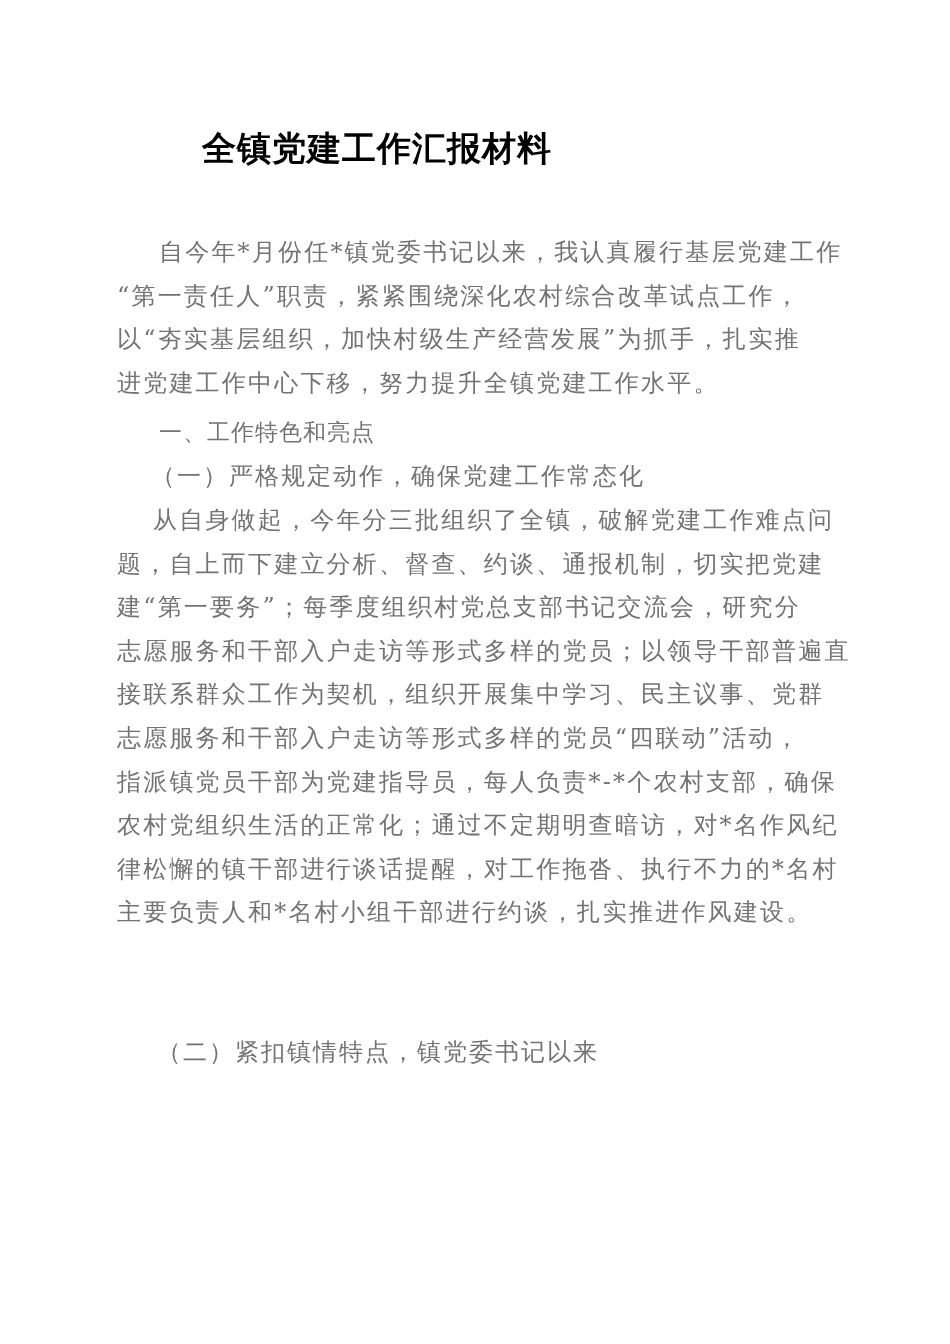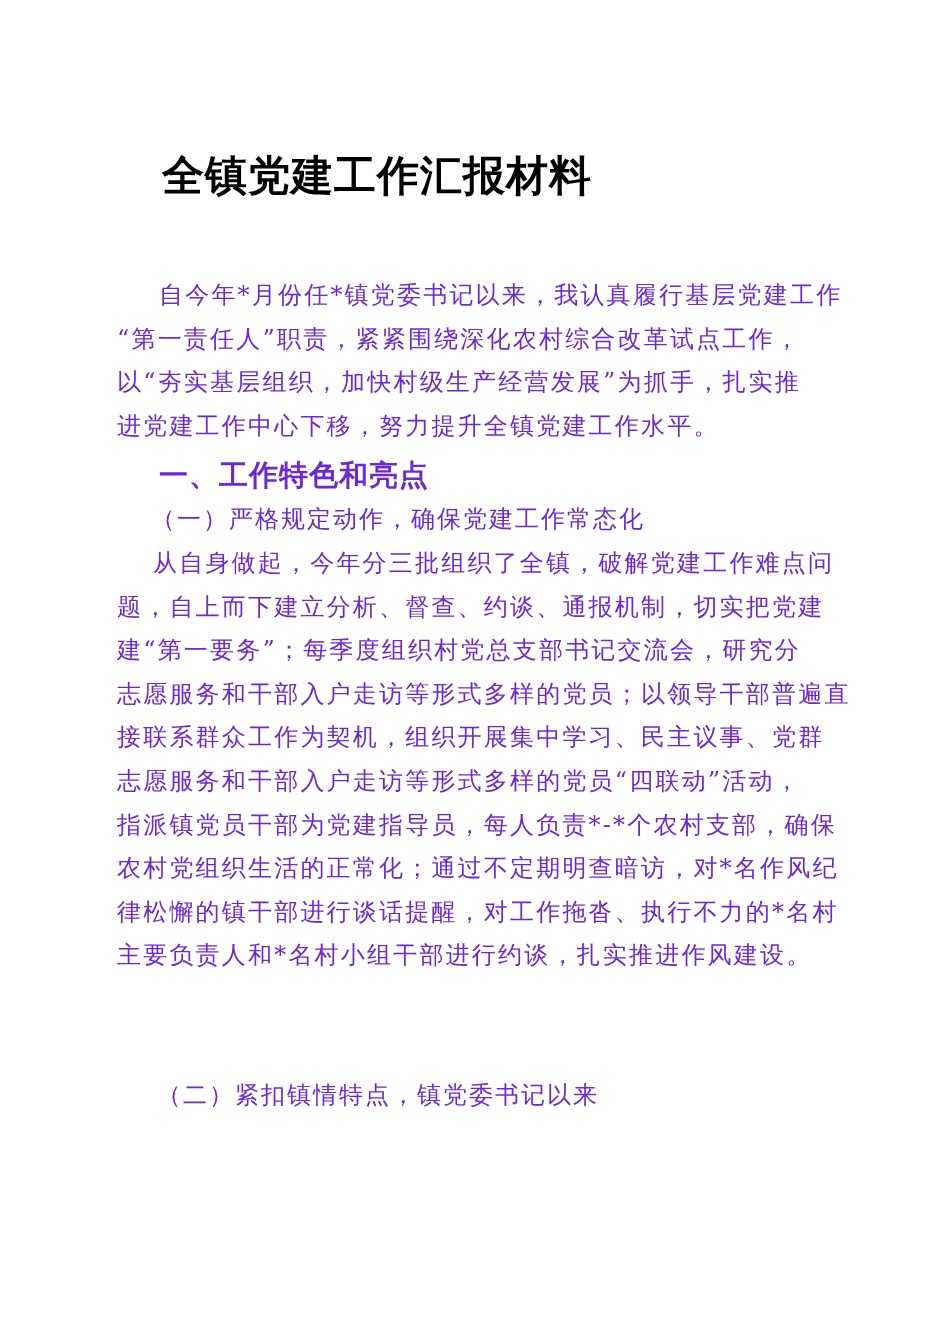--- a/index.html
+++ b/index.html
@@ -17,53 +17,52 @@
     }
     .page {
       position: absolute;
       left: 0; top: 0;
       width: 950px;
       height: 1344px;
       background: #ffffff;
     }
     .title {
       position: absolute;
-      top: 152px;
+      top: 124px;
       left: 0;
       width: 754px;
       text-align: center;
-      font-size: 42px;
+      font-size: 34px;
       font-weight: bold;
       letter-spacing: 1px;
       line-height: 48px;
       color: #000000;
     }
     .body-text {
       position: absolute;
       left: 117px;
       width: 720px;
       font-size: 24px;
       line-height: 43.6px;
       letter-spacing: 2.2px;
       text-align: justify;
-      color: #6d28d9;
-      margin-top: 43px;
+      color: #737373;
     }
     .line {
       display: block;
       white-space: nowrap;
       height: 43.6px;
     }
     .indent {
       padding-left: 42px;
     }
     .heading1 {
       font-family: "DejaVu Sans", "Liberation Sans", sans-serif;
-      font-weight: bold;
-      font-size: 29px;
+      font-weight: normal;
+      font-size: 23px;
       letter-spacing: 1px;
     }
     .heading2 {
       padding-left: 34px;
       letter-spacing: 2px;
     }
   </style>
 </head>
 <body>
 

